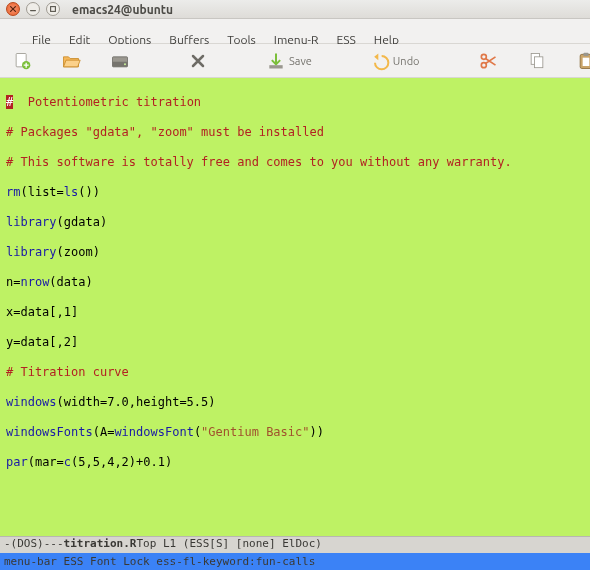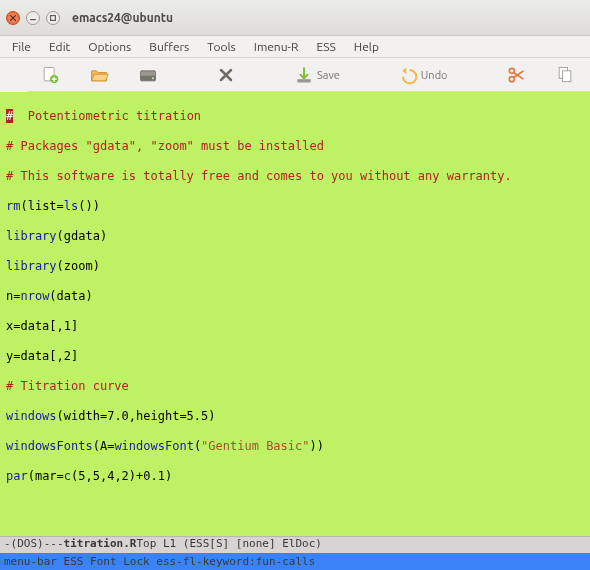--- a/index.html
+++ b/index.html
@@ -9,21 +9,21 @@
     font-family: "Ubuntu", "DejaVu Sans", sans-serif;
     font-size: 12px;
     background: #f2f1f0;
     color: #3c3c3c;
     overflow: hidden;
     display: flex;
     flex-direction: column;
   }
   
   .titlebar {
-    height: 36px;
+    height: 19px;
     background: linear-gradient(#ececea, #dedcd8);
     border-bottom: 1px solid #c8c6c2;
     display: flex;
     align-items: center;
     padding: 0 6px;
     gap: 6px;
   }
   .wm-btn {
     width: 14px; height: 14px;
     border-radius: 50%;
@@ -34,40 +34,40 @@
     cursor: pointer;
   }
   .wm-btn.close { background: radial-gradient(#f79674, #e85f27); border-color:#b9471a; color:#5a2510;}
   .titlebar-title { margin-left: 6px; font-weight: bold; color:#4c4b46; font-size: 12px;}
   
   .menubar {
     height: 22px;
     background: #f2f1f0;
     border-bottom: 1px solid #d9d7d3;
     display: flex;
-    align-items: center;
-    padding: 4px 4px;
+    align-items: flex-start;
+    padding: 12px 4px;
     gap: 2px;
+    margin-left: 20px;
   }
   .menubar-item {
     padding: 2px 8px;
     border-radius: 3px;
     cursor: pointer;
     color:#3e3d3a;
   }
   
   .toolbar {
     height: 34px;
     background: #f2f1f0;
     border-bottom: 1px solid #d9d7d3;
     display: flex;
     align-items: center;
     padding: 0 8px;
     gap: 21px;
-    margin-left: 28px;
   }
   .tool-btn {
     display: flex; align-items: center; gap: 3px;
     padding: 3px 4px; border-radius: 3px; cursor: pointer;
     color:#5e5c57;
   }
   .tool-btn svg { width: 20px; height: 20px; }
   .tool-sep { width: 1px; height: 22px; background: #d0cec9; margin: 0 4px; }
   .tool-label { font-size: 11px; color:#76746e; }
   

